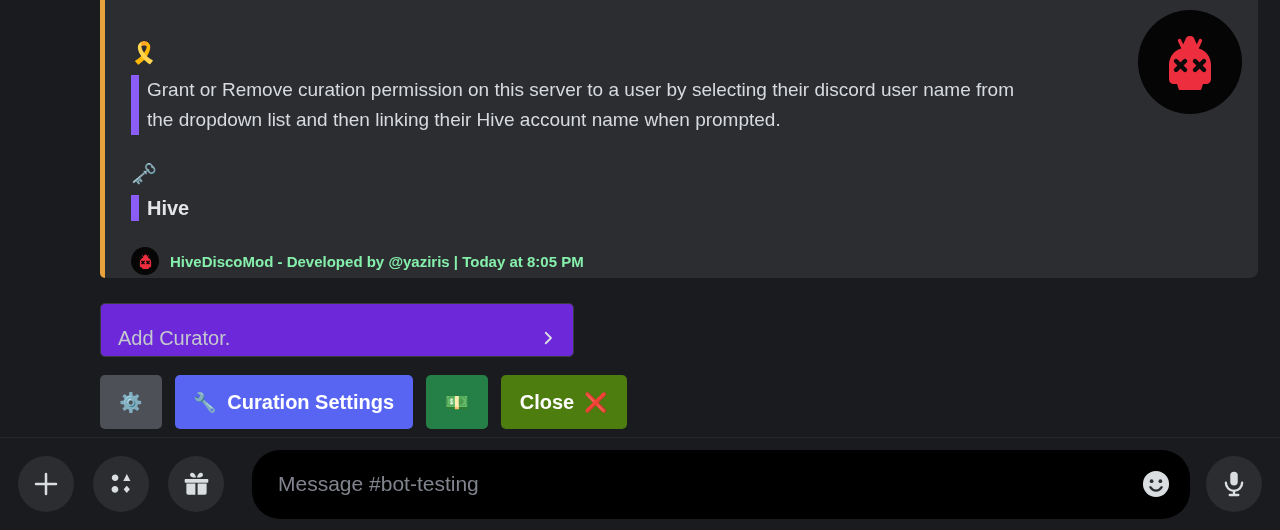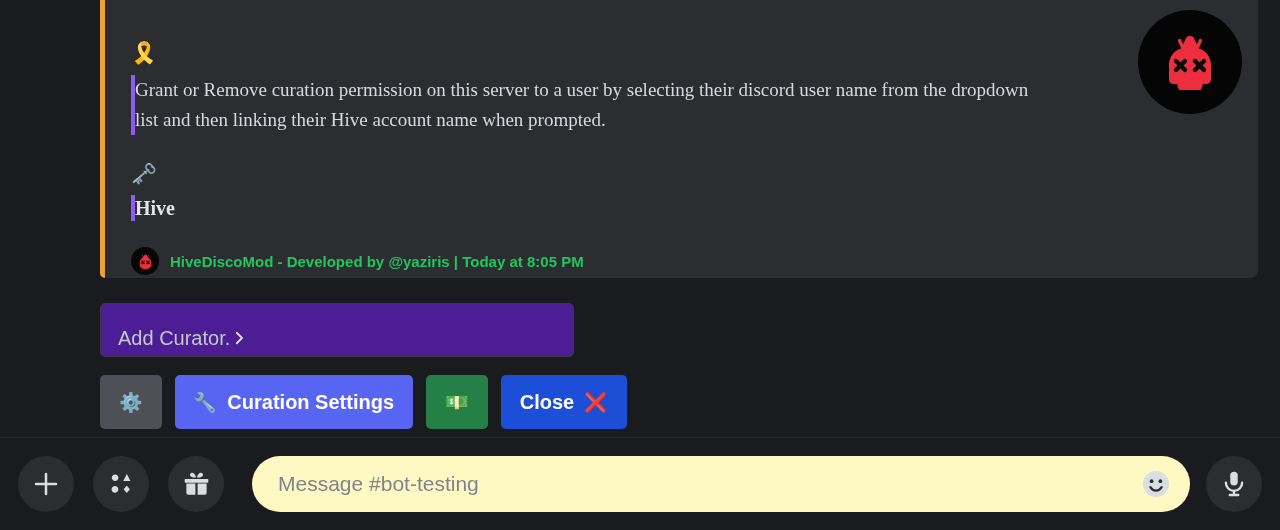--- a/index.html
+++ b/index.html
@@ -46,49 +46,48 @@
     display: flex; align-items: center; gap: 11px;
     color: #f2f3f5; font-size: 22px; font-weight: bold;
     letter-spacing: .1px;
   }
   .field-title.first { margin-top: 34px; }
   .field-title.second { margin-top: 28px; }
   .emoji { font-size: 21px; line-height: 1; display: inline-block; }
 
   
   .quote {
-    margin-top: 12px; padding-left: 0;
-    border-left: 4px solid #8b5cf6;
+    margin-top: 12px; padding-left: 8px;
+    border-left: 8px solid #8b5cf6;
     color: #d7dade; font-size: 19px; line-height: 30px;
     max-width: 905px;
-    font-family: Liberation Serif, serif;
   }
   .quote.small { margin-top: 11px; font-size: 20px; line-height: 26px; color: #e3e5e8; font-weight: 600; }
 
   
   .embed-footer {
     display: flex; align-items: center; gap: 11px;
     margin-top: 26px;
   }
   .footer-avatar {
     width: 28px; height: 28px; border-radius: 50%;
     background: #060606;
     display: flex; align-items: center; justify-content: center;
     flex: 0 0 28px;
   }
-  .footer-text { color: #22c55e; font-size: 15px; font-weight: bold; }
+  .footer-text { color: #86efac; font-size: 15px; font-weight: bold; }
 
   
   .select-row { position: absolute; left: 100px; top: 303px; }
   .select {
     width: 474px; height: 54px;
-    background: #4c1d95;
+    background: #6d28d9;
     border: 1px solid #3a3c42;
     border-radius: 5px;
-    display: flex; align-items: center; 
+    display: flex; align-items: center; justify-content: space-between;
     padding: 16px 16px 0 17px;
     cursor: pointer;
   }
   .select-label { color: #c4c9ce; font-size: 20px; }
   .chev { width: 18px; height: 18px; }
 
   
   .btn-row {
     position: absolute; left: 100px; top: 375px;
     display: flex; gap: 13px; align-items: center;
@@ -97,21 +96,21 @@
     height: 54px; border-radius: 5px;
     display: flex; align-items: center; justify-content: center; gap: 10px;
     padding: 0 19px; cursor: pointer; border: none;
     color: #ffffff; font-size: 20px; font-weight: 600;
     font-family: "Liberation Sans", sans-serif;
     white-space: nowrap;
   }
   .btn.secondary { background: #4e5058; }
   .btn.primary   { background: #5865f2; }
   .btn.success   { background: #248046; }
-  .btn.danger    { background: #1d4ed8; }
+  .btn.danger    { background: #4d7c0f; }
   .btn-emoji { font-size: 19px; line-height: 1; }
 
   
   .composer-sep {
     position: absolute; left: 0; top: 437px; width: 1280px; height: 1px;
     background: #26272b;
   }
   .composer {
     position: absolute; left: 0; top: 438px; width: 1280px; height: 92px;
     background: #1a1b1e;
@@ -120,22 +119,22 @@
     gap: 0;
   }
   .circ-btn {
     width: 56px; height: 56px; border-radius: 50%;
     background: #2b2d31;
     display: flex; align-items: center; justify-content: center;
     cursor: pointer; flex: 0 0 56px;
   }
   .circ-btn + .circ-btn { margin-left: 19px; }
   .msgbox {
-    flex: 1 1 auto; height: 56px; margin-left: 28px;
-    background: #fef9c3; border-radius: 28px;
+    flex: 1 1 auto; height: 69px; margin-left: 28px;
+    background: #000000; border-radius: 28px;
     display: flex; align-items: center; padding: 0 14px 0 26px;
   }
   .msgbox-placeholder { flex: 1 1 auto; color: #80848e; font-size: 21px; }
   .emoji-btn { width: 40px; height: 40px; display:flex; align-items:center; justify-content:center; cursor:pointer; }
   .mic-btn {
     width: 56px; height: 56px; border-radius: 50%; background: #2b2d31;
     display:flex; align-items:center; justify-content:center; margin-left: 16px; cursor: pointer; flex:0 0 56px;
   }
 </style>
 </head>

